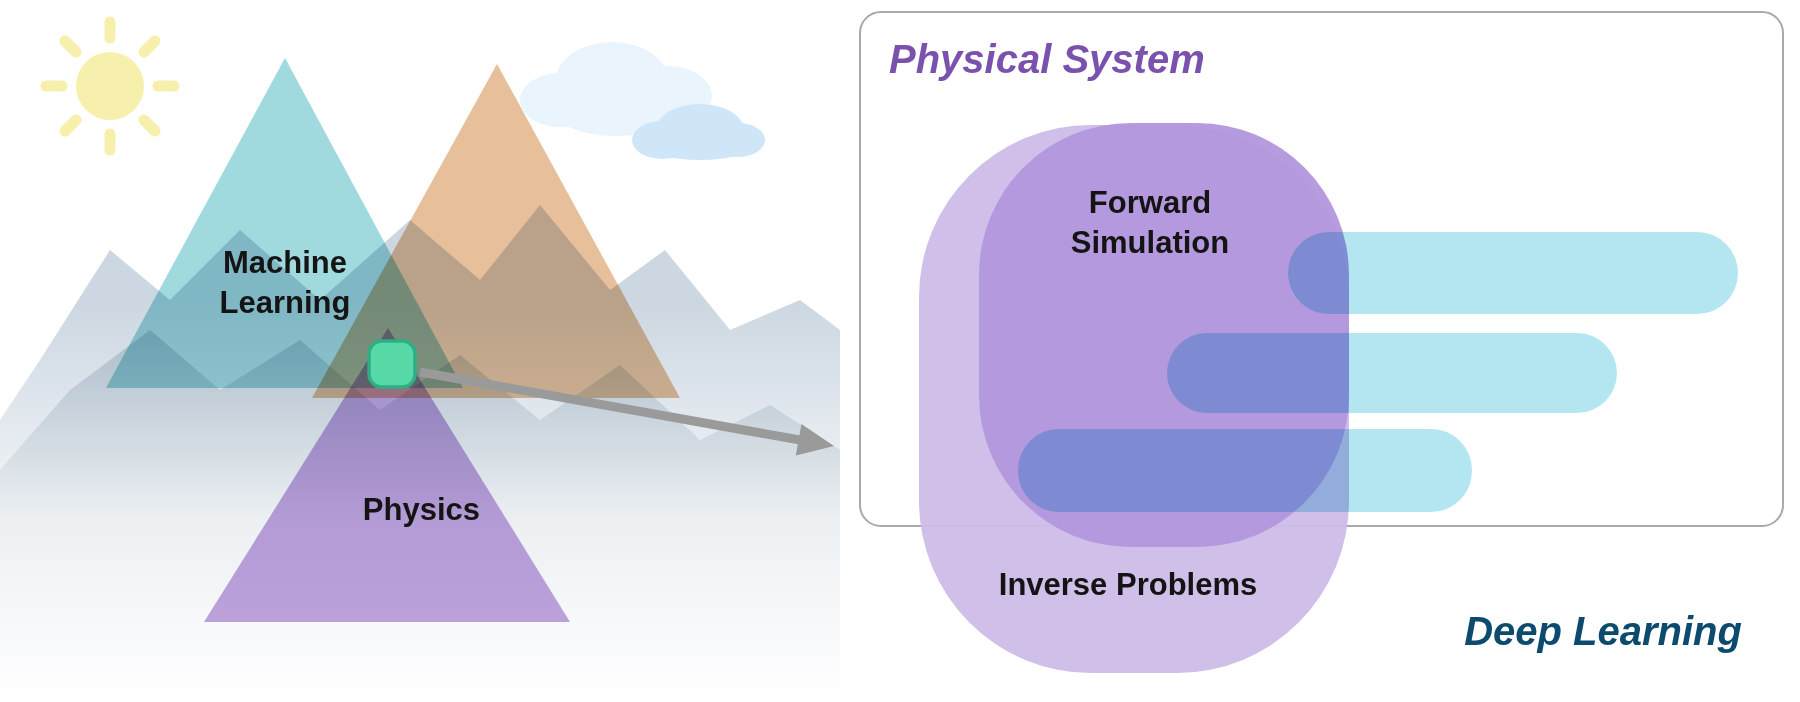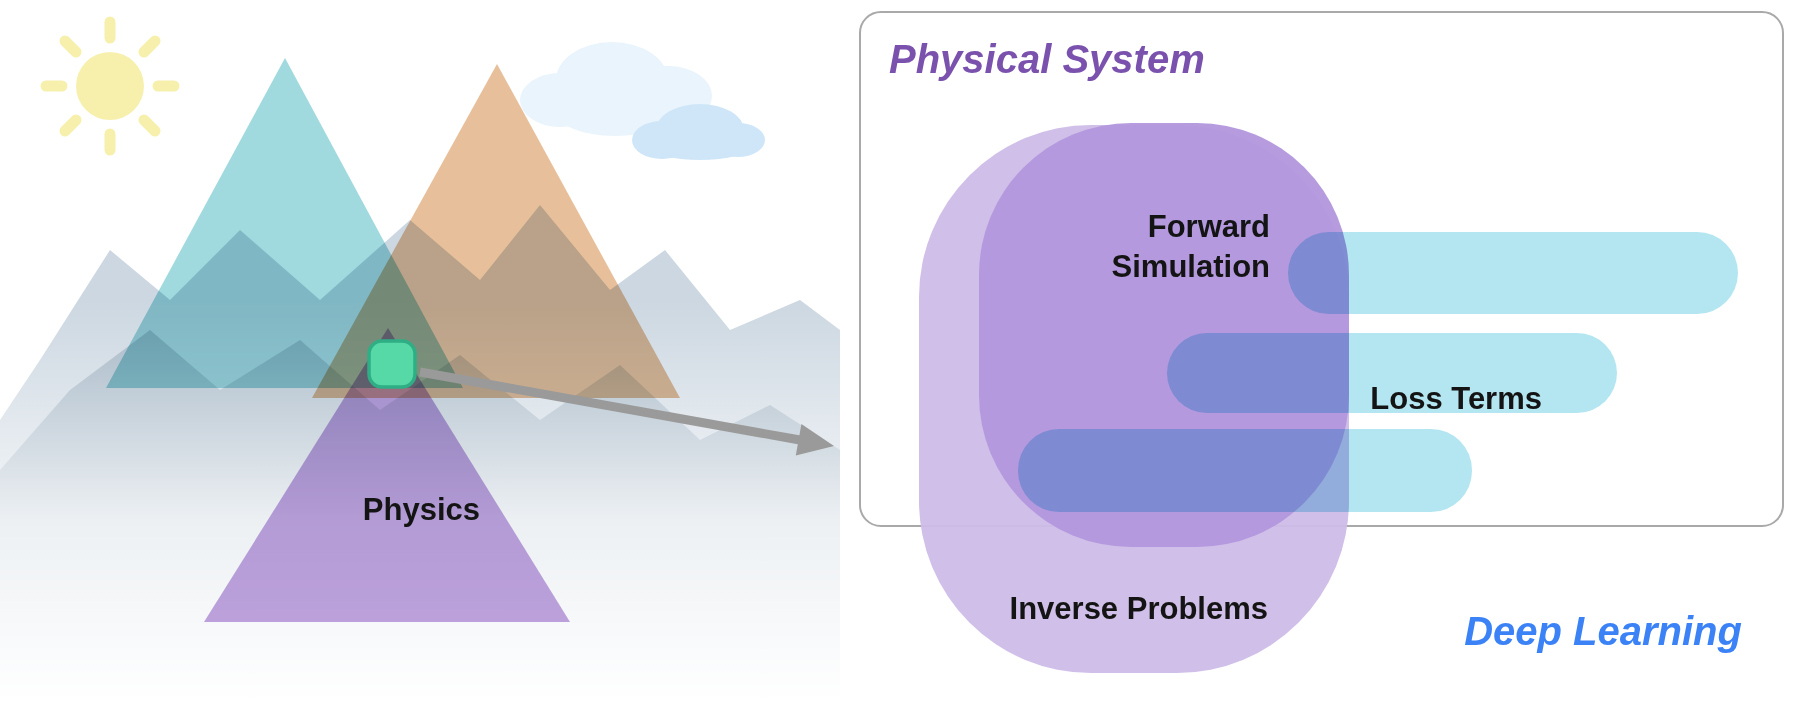--- a/index.html
+++ b/index.html
@@ -47,33 +47,32 @@
     color: #7a52ad;
   }
   .deep-title {
     position: absolute;
     right: 40px; top: 596px;
     width: 420px;
     text-align: right;
     font-size: 40px;
     font-weight: 700;
     font-style: italic;
-    color: #3b82f6;
+    color: #0c4a6e;
   }
   .blob-label, .pill-label {
     position: absolute;
-    text-align: right;
+    text-align: center;
     font-weight: 700;
     font-size: 31px;
     line-height: 1.3;
     color: #141414;
-    margin-top: 24px;
   }
   .fwd { left: 169px; top: 170px; width: 240px; }
-  .inv { left: 147px; top: 552px; width: 260px; }
+  .inv { left: 137px; top: 552px; width: 260px; }
   .dd  { left: 502px; top: 242px; width: 300px; }
   .lt  { left: 381px; top: 342px; width: 300px; }
   .il  { left: 234px; top: 440px; width: 300px; }
 </style>
 </head>
 <body>
 
 <div class="canvas">
 
   <svg class="scene" width="840" height="702" viewBox="0 0 840 702">
@@ -123,36 +122,36 @@
     <polygon class="tri" points="388,328 204,622 570,622" fill="#b795da"></polygon>
 
     <rect x="369" y="341" width="46" height="46" rx="13" stroke-width="3.5" fill="#57d8a7" stroke="#2fae85"></rect>
 
     <g>
       <line x1="420" y1="372" x2="800" y2="440" stroke-width="9" stroke="#9a9a9a"></line>
       <polygon points="834,446 795.8,455.4 801.4,424" fill="#9a9a9a"></polygon>
     </g>
   </svg>
 
+  <div class="tri-label ml">Machine Learning</div>
   <div class="tri-label ph">Physics</div>
 
   <div class="panel">
     <svg class="blobs" width="920" height="673" viewBox="0 0 920 673">
 
       <rect x="58" y="112" width="430" height="548" rx="172" fill-opacity="0.95" fill="#cdbce7"></rect>
       <rect x="118" y="110" width="370" height="424" rx="152" fill-opacity="0.95" fill="#b297dd"></rect>
 
       <rect class="pill" x="427" y="219" width="450" height="82" rx="41" fill="#ace4f0"></rect>
       <rect class="pill" x="306" y="320" width="450" height="80" rx="40" fill="#ace4f0"></rect>
       <rect class="pill" x="157" y="416" width="454" height="83" rx="41" fill="#ace4f0"></rect>
     </svg>
 
     <div class="panel-title">Physical System</div>
 
     <div class="blob-label fwd">Forward Simulation</div>
     <div class="blob-label inv">Inverse Problems</div>
 
-    <div class="pill-label lt">Loss Terms</div>
 
     <div class="deep-title">Deep Learning</div>
   </div>
 
 </div>
 
 </body></html>

